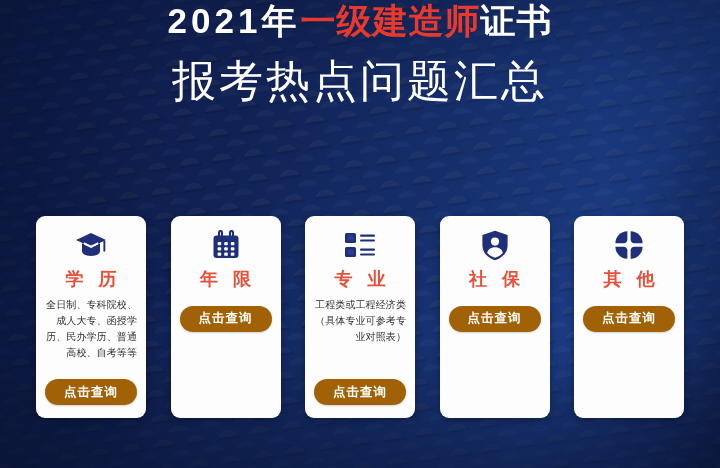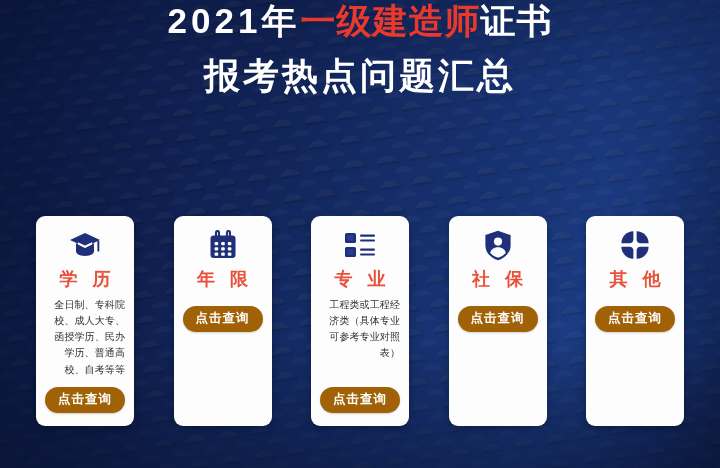--- a/index.html
+++ b/index.html
@@ -67,40 +67,40 @@
     line-height: 1.18;
     font-weight: 700;
     color: #ffffff;
     letter-spacing: 1px;
     white-space: nowrap;
   }
   .title-line1 .year { letter-spacing: 4px; }
   .title-line1 .hl { color: #e8392c; }
   .title-line2 {
     margin-top: 14px;
-    font-size: 36px;
+    font-size: 44px;
     line-height: 1.18;
-    font-weight: 700;
+    font-weight: 400;
     color: #ffffff;
     letter-spacing: 3px;
     white-space: nowrap;
   }
 
   
   .cards {
     position: absolute;
     z-index: 3;
     left: 36px;
     top: 216px;
     width: 648px;
     display: flex;
     justify-content: space-between;
   }
   .card {
-    width: 98px;
+    width: 110px;
     min-height: 202px;
     background: #fdfdfd;
     border-radius: 9px;
     box-shadow: 0 2px 7px rgba(0,0,0,.30);
     padding: 12px 9px 13px;
     display: flex;
     flex-direction: column;
     align-items: center;
   }
 

